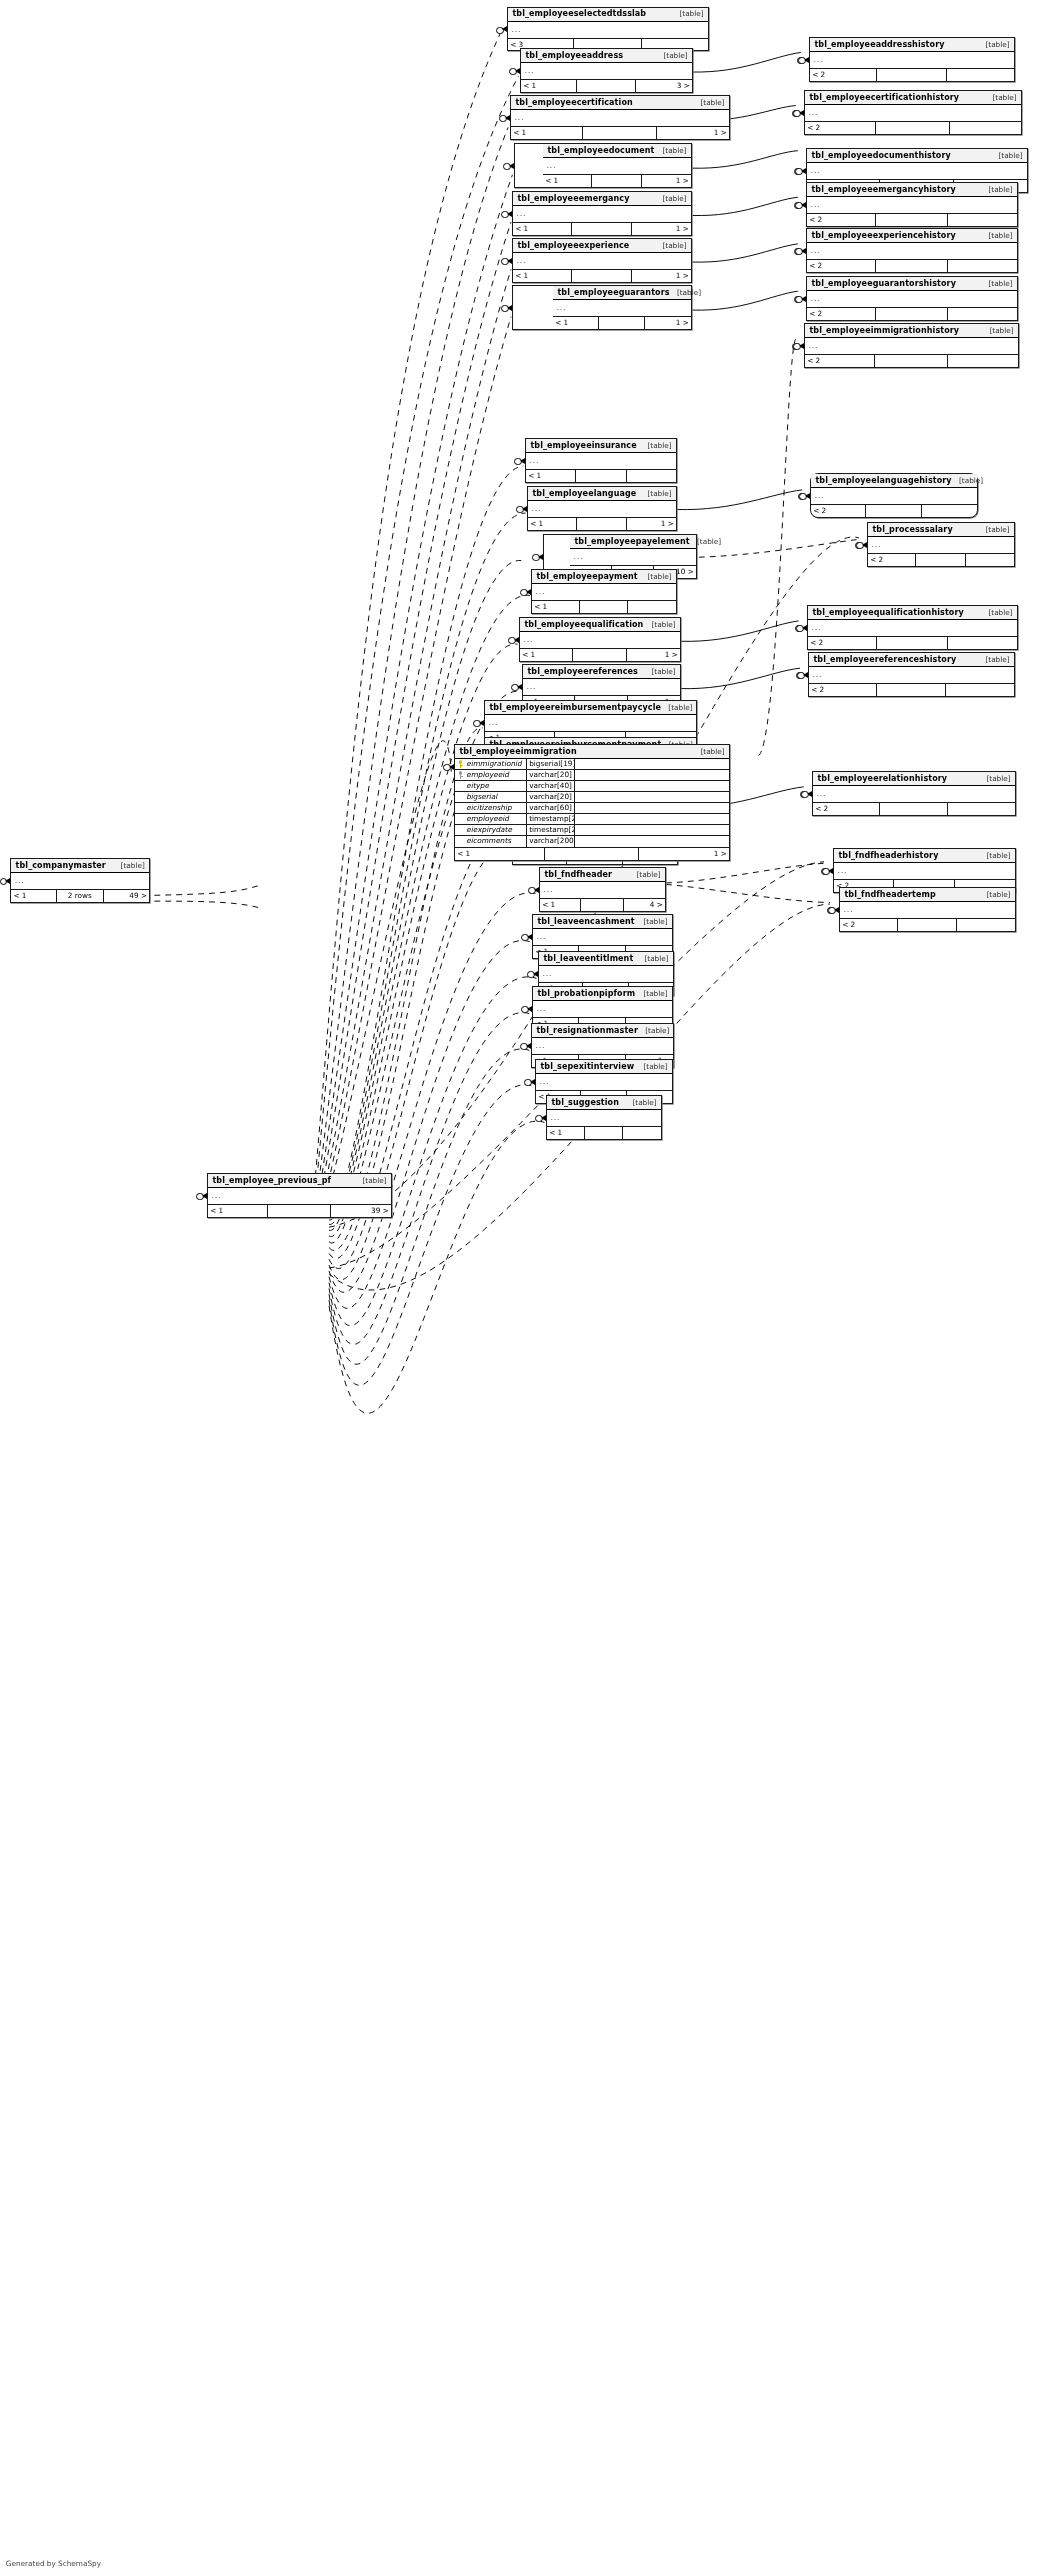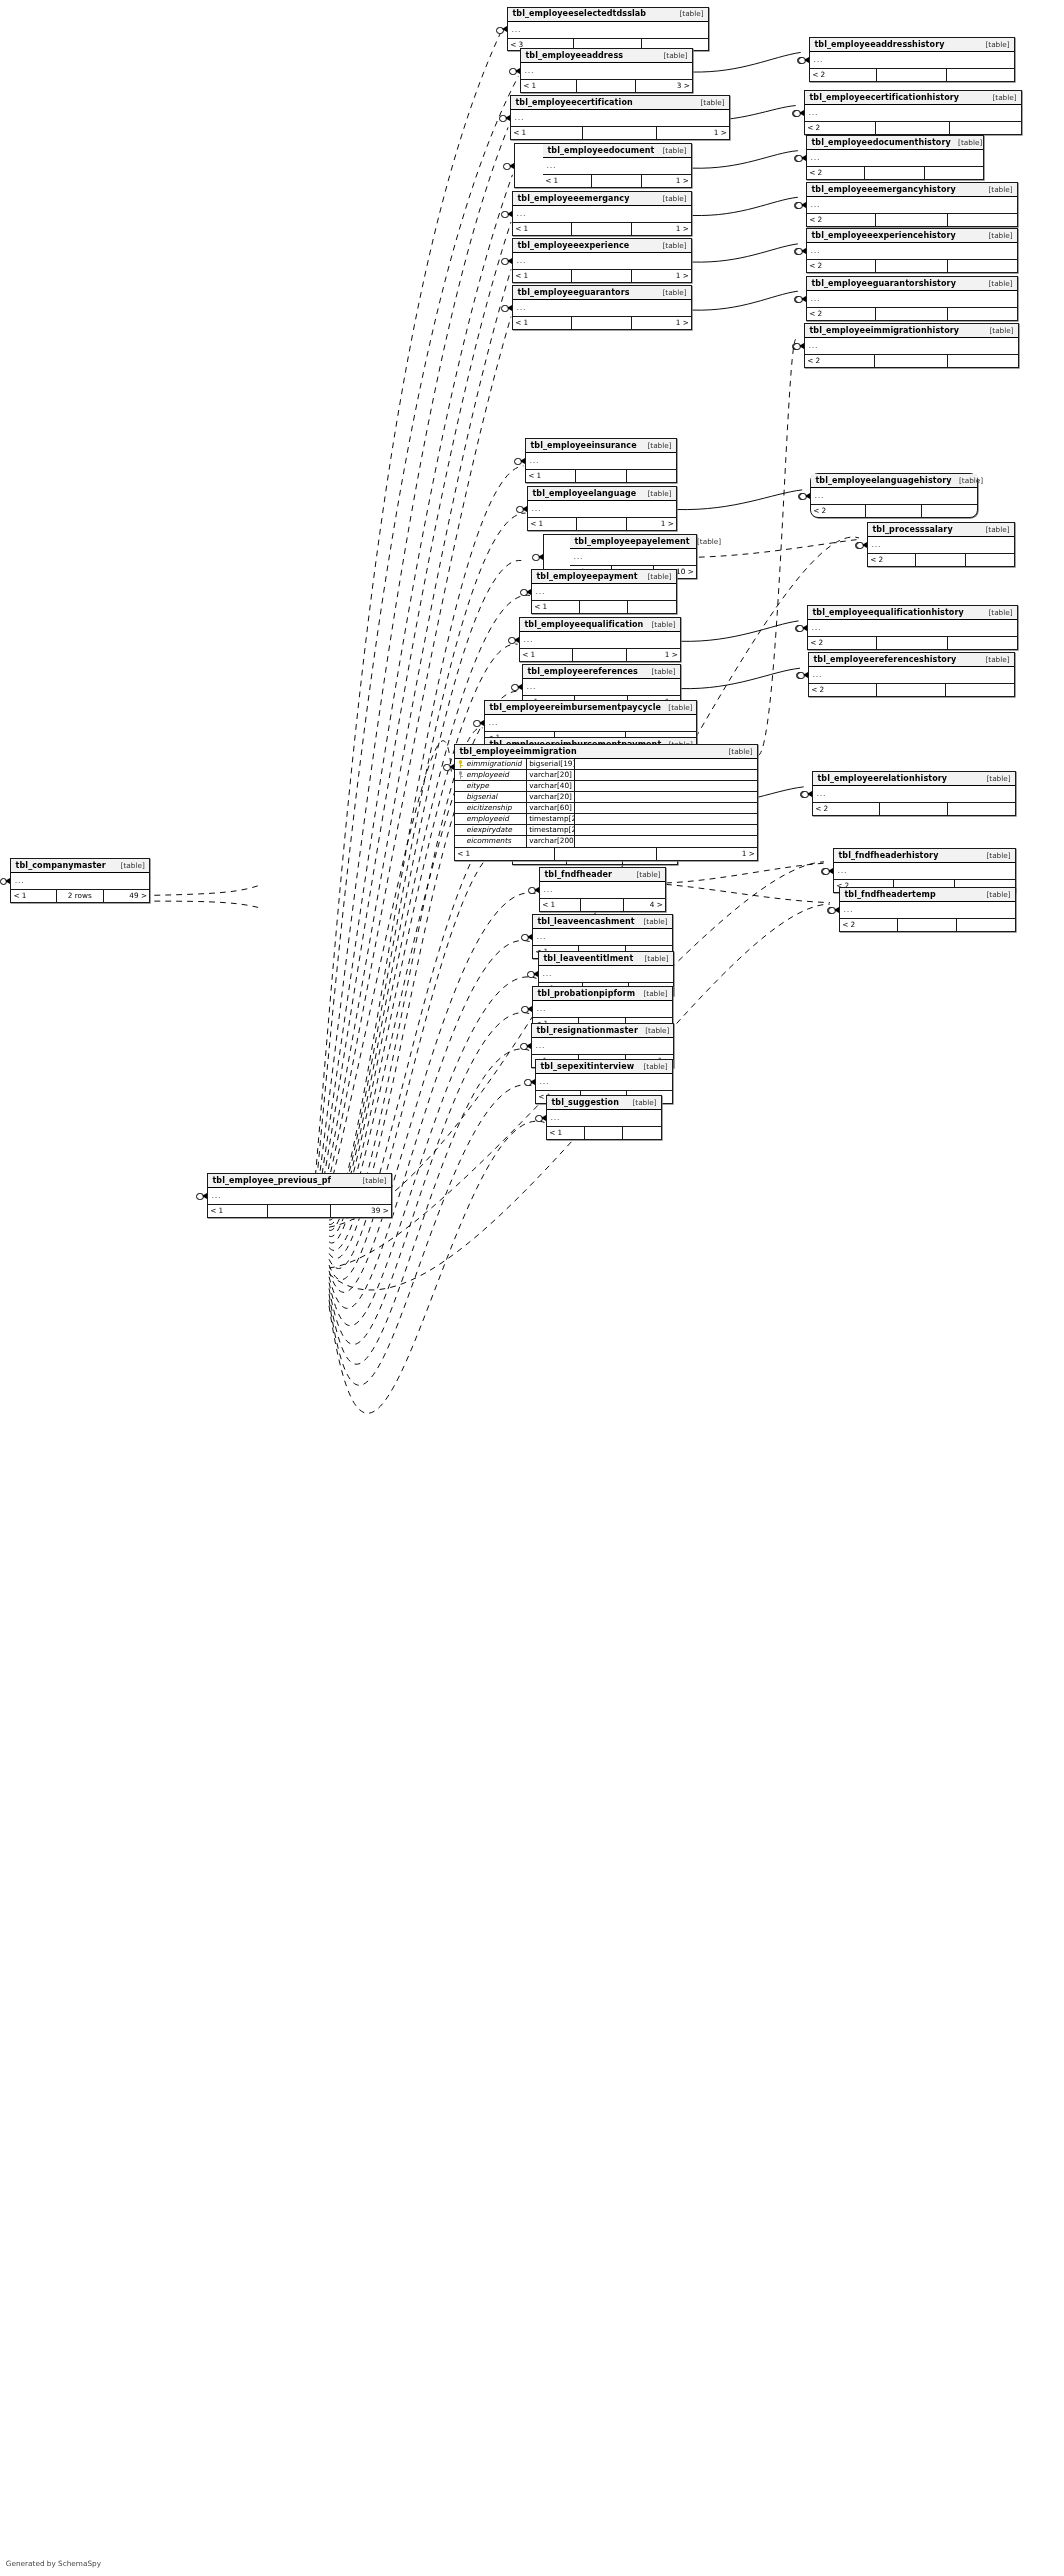--- a/index.html
+++ b/index.html
@@ -403,21 +403,21 @@
         <div class="tfoot">
           <div class="fl">&lt; 1</div>
           <div class="fc"></div>
           <div class="fr">1 &gt;</div>
         </div>
         <div class="conn" style="left: -11.6px; top: 17.5px;">
           <span class="ring"></span>
           <span class="crow"></span>
         </div>
       </div>
-      <div class="tnode" style="left: 806px; top: 135px; width: 178px;">
+      <div class="tnode" style="left: 806px; top: 148px; width: 222px;">
         <div class="thead">
           <span class="tname">tbl_employeedocumenthistory</span>
           <span class="ttype">[table]</span>
         </div>
         <div class="tbody">
           <div class="ellipsis-row">...</div>
         </div>
         <div class="tfoot">
           <div class="fl">&lt; 2</div>
           <div class="fc"></div>
@@ -496,21 +496,21 @@
           <div class="fl">&lt; 2</div>
           <div class="fc"></div>
           <div class="fr"></div>
         </div>
         <div class="conn dbl" style="left: -11.6px; top: 17.5px;">
           <span class="ring2"></span>
           <span class="ring"></span>
           <span class="crow"></span>
         </div>
       </div>
-      <div class="tnode" style="left: 512px; top: 285px; width: 180px;">
+      <div class="tnode" style="left: 512px; top: 285px; width: 180px; padding-left: 40px;">
         <div class="thead">
           <span class="tname">tbl_employeeguarantors</span>
           <span class="ttype">[table]</span>
         </div>
         <div class="tbody">
           <div class="ellipsis-row">...</div>
         </div>
         <div class="tfoot">
           <div class="fl">&lt; 1</div>
           <div class="fc"></div>
@@ -991,21 +991,21 @@
         <div class="tfoot">
           <div class="fl">&lt; 1</div>
           <div class="fc"></div>
           <div class="fr"></div>
         </div>
         <div class="conn" style="left: -11.6px; top: 17.5px;">
           <span class="ring"></span>
           <span class="crow"></span>
         </div>
       </div>
-      <div class="tnode" style="left: 454px; top: 744px; width: 304px; z-index: 5;">
+      <div class="tnode" style="left: 454px; top: 744px; width: 276px; z-index: 5;">
         <div class="thead">
           <span class="tname">tbl_employeeimmigration</span>
           <span class="ttype">[table]</span>
         </div>
         <div class="tbody">
           <div class="col-row">
             <div class="col-name">
               <span class="keyico pk">
                 <i class="bow"></i>
                 <i class="shaft"></i>

